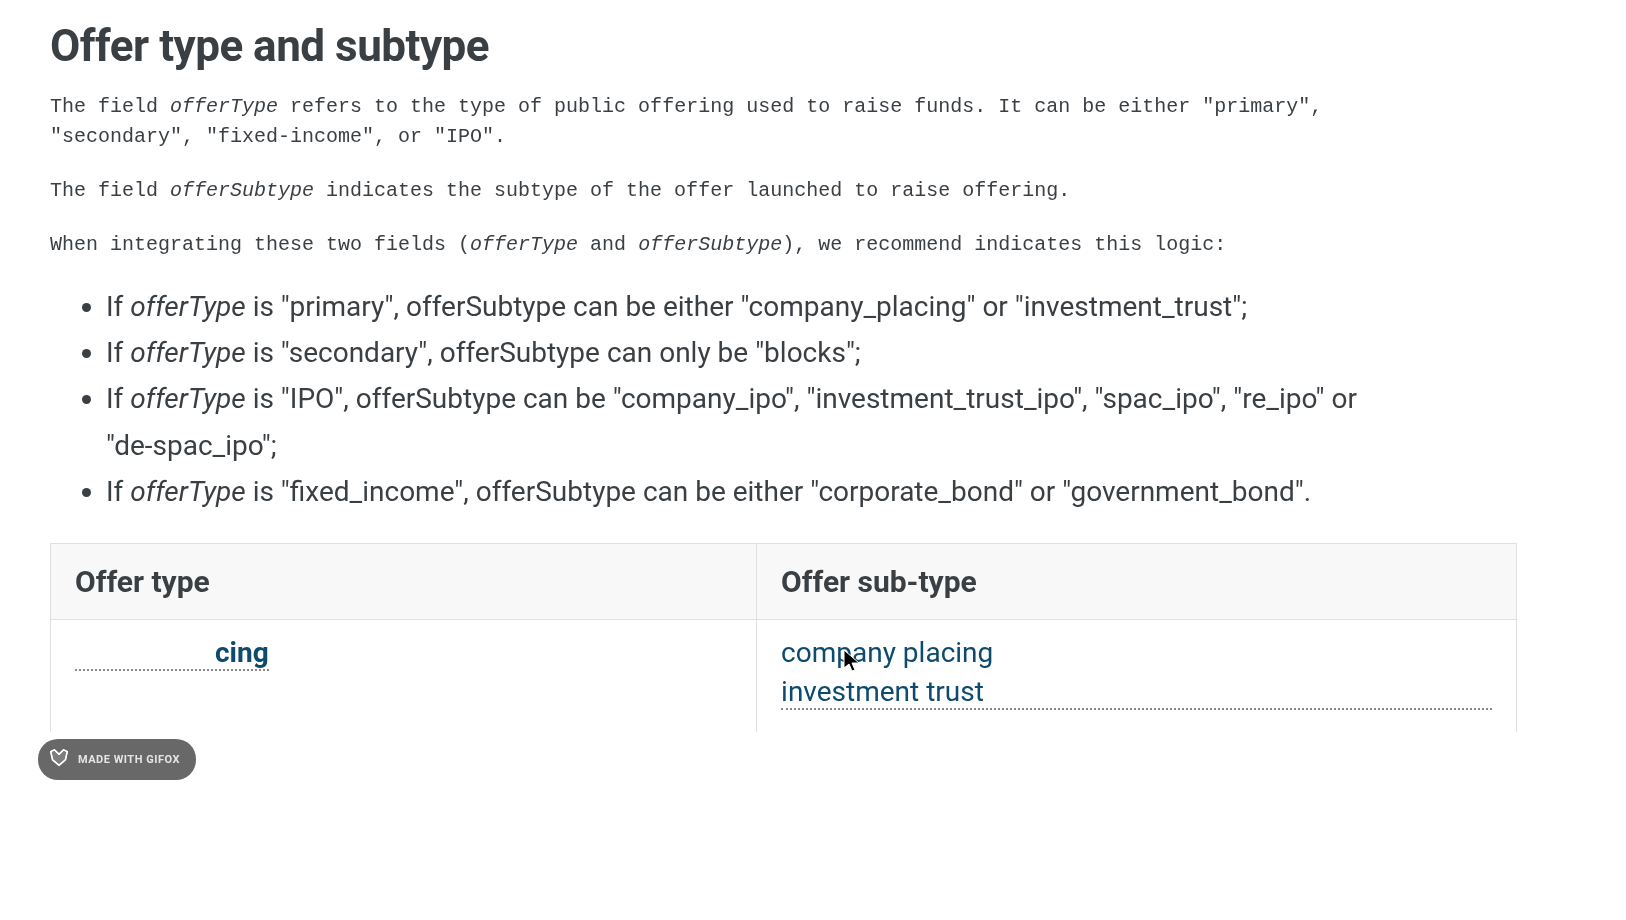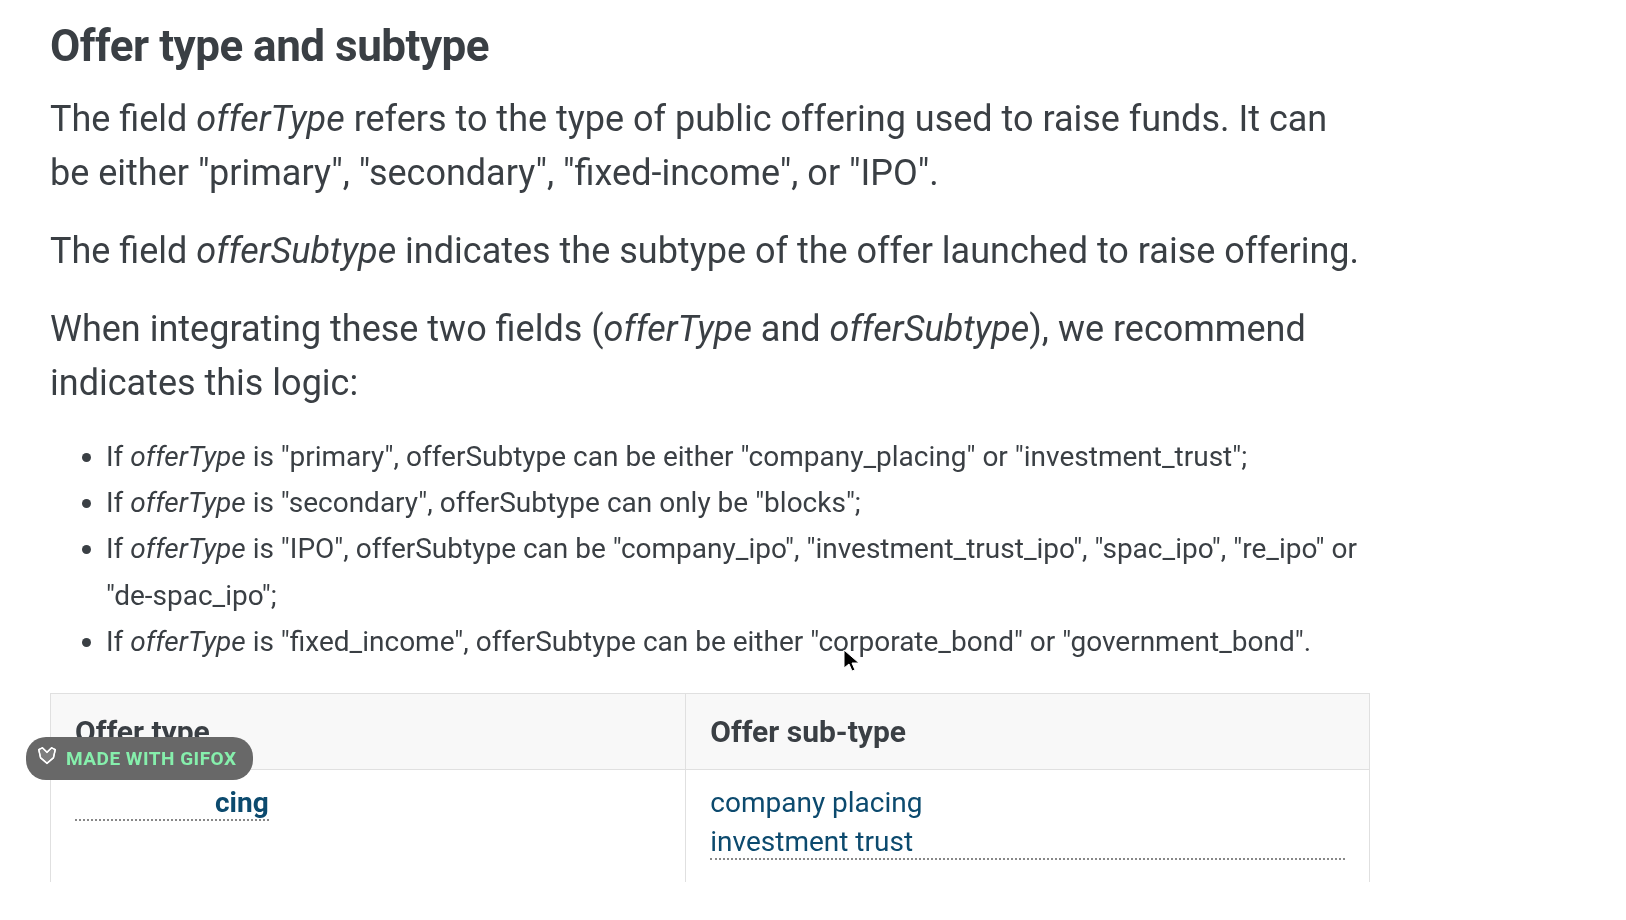--- a/index.html
+++ b/index.html
@@ -15,42 +15,43 @@
       width: 1626px;
     }
     h2 {
       font-size: 44px;
       font-weight: 700;
       color: #3a3f44;
       margin-bottom: 20px;
       letter-spacing: -0.5px;
     }
     p {
-      font-size: 36px;
+      font-size: 20px;
       line-height: 1.5;
       color: #3a3f44;
       margin-bottom: 24px;
       max-width: 1320px;
+      font-family: Liberation Mono, monospace;
     }
     .italic {
       font-style: italic;
     }
     ul {
       list-style: disc;
       margin-left: 56px;
       margin-bottom: 28px;
     }
     li {
       font-size: 28px;
       line-height: 1.65;
       color: #3a3f44;
       max-width: 1280px;
     }
     table {
-      width: 1320px;
+      width: 1467px;
       border-collapse: collapse;
       margin-top: 12px;
     }
     th {
       background: #f8f8f8;
       text-align: left;
       padding: 20px 24px;
       font-size: 30px;
       font-weight: 700;
       color: #3a3f44;
@@ -67,30 +68,30 @@
     .dotted-underline {
       border-bottom: 2px dotted #888;
       display: inline-block;
     }
     .subtype-line {
       display: block;
       margin-bottom: 6px;
     }
     .badge {
       position: fixed;
-      left: 26px;
+      left: 38px;
       bottom: 140px;
       background: #686868;
-      color: #86efac;
+      color: #e5e5e5;
       border-radius: 20px;
       padding: 8px 16px 8px 10px;
       display: flex;
       align-items: center;
       gap: 8px;
-      font-size: 19px;
+      font-size: 11px;
       font-weight: 700;
       letter-spacing: 0.5px;
     }
     .badge svg {
       width: 22px;
       height: 22px;
     }
     .cursor-overlay {
       position: fixed;
       left: 842px;

